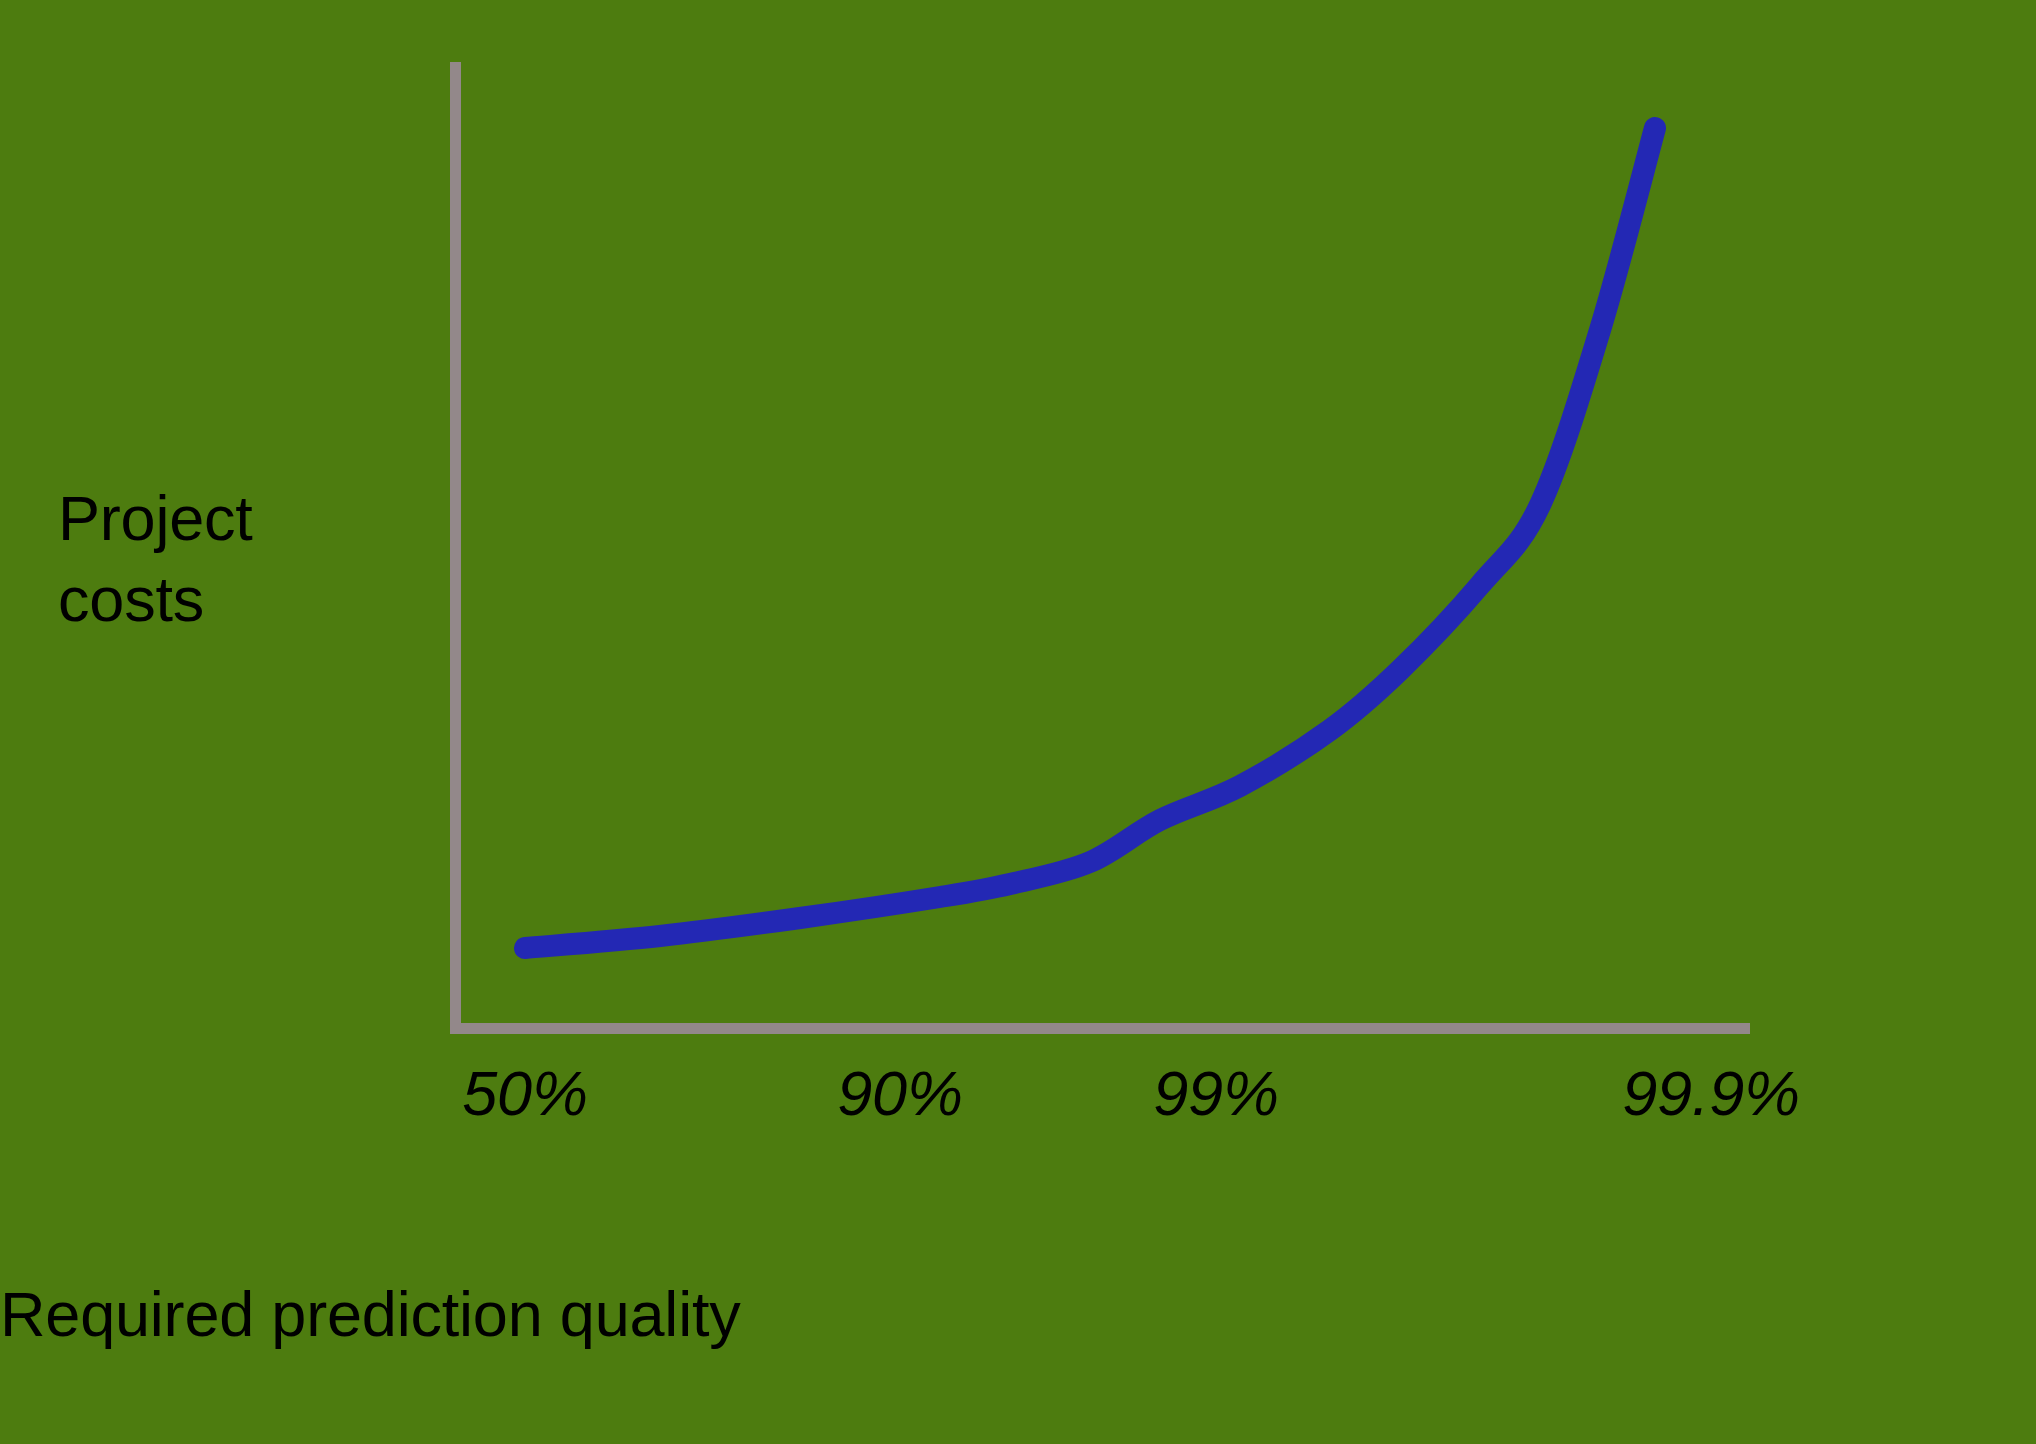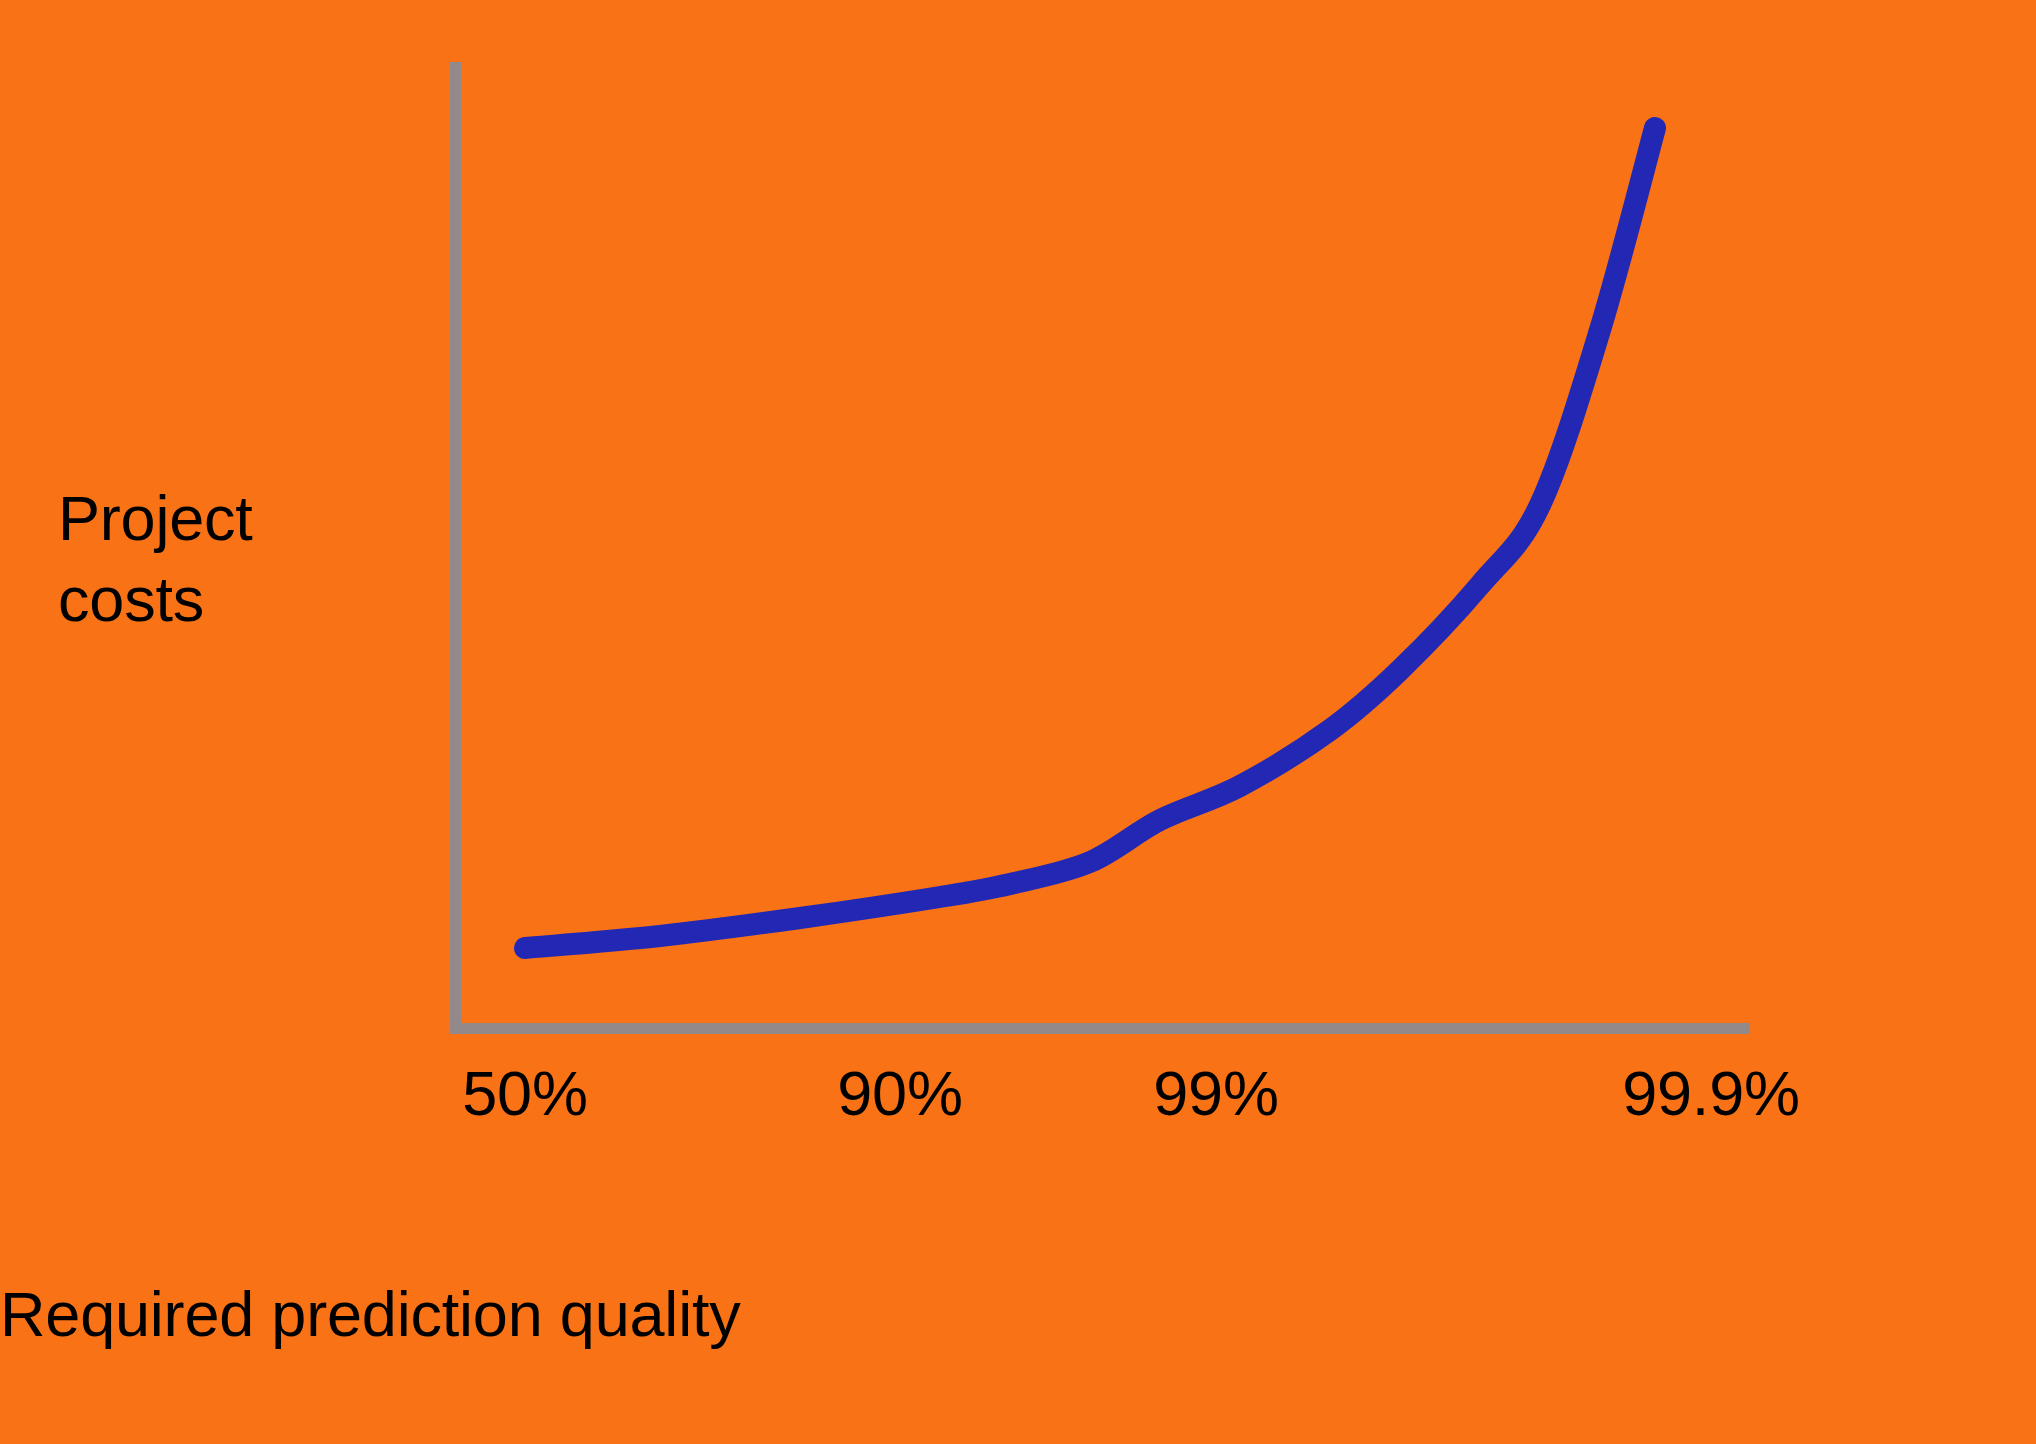--- a/index.html
+++ b/index.html
@@ -7,21 +7,21 @@
     padding: 0;
     background: #ffffff;
   }
   body {
     font-family: "Liberation Sans", sans-serif;
   }
   #canvas {
     position: relative;
     width: 2036px;
     height: 1444px;
-    background: #f97316;
+    background: #4d7c0f;
     overflow: hidden;
   }
   
   #y-axis-title {
     position: absolute;
     left: 58px;
     top: 478px;
     width: 360px;
     font-size: 63px;
     line-height: 1.28;
@@ -41,20 +41,21 @@
   
   .xtick {
     position: absolute;
     top: 1057px;
     font-size: 63px;
     color: #000000;
     text-align: left;
     letter-spacing: -0.2px;
     white-space: nowrap;
     transform: translateX(-50%);
+    font-style: italic;
   }
   
   #x-axis-title {
     position: absolute;
     left: 0;
     top: 1278px;
     width: 2036px;
     text-align: left;
     font-size: 63px;
     color: #000000;

